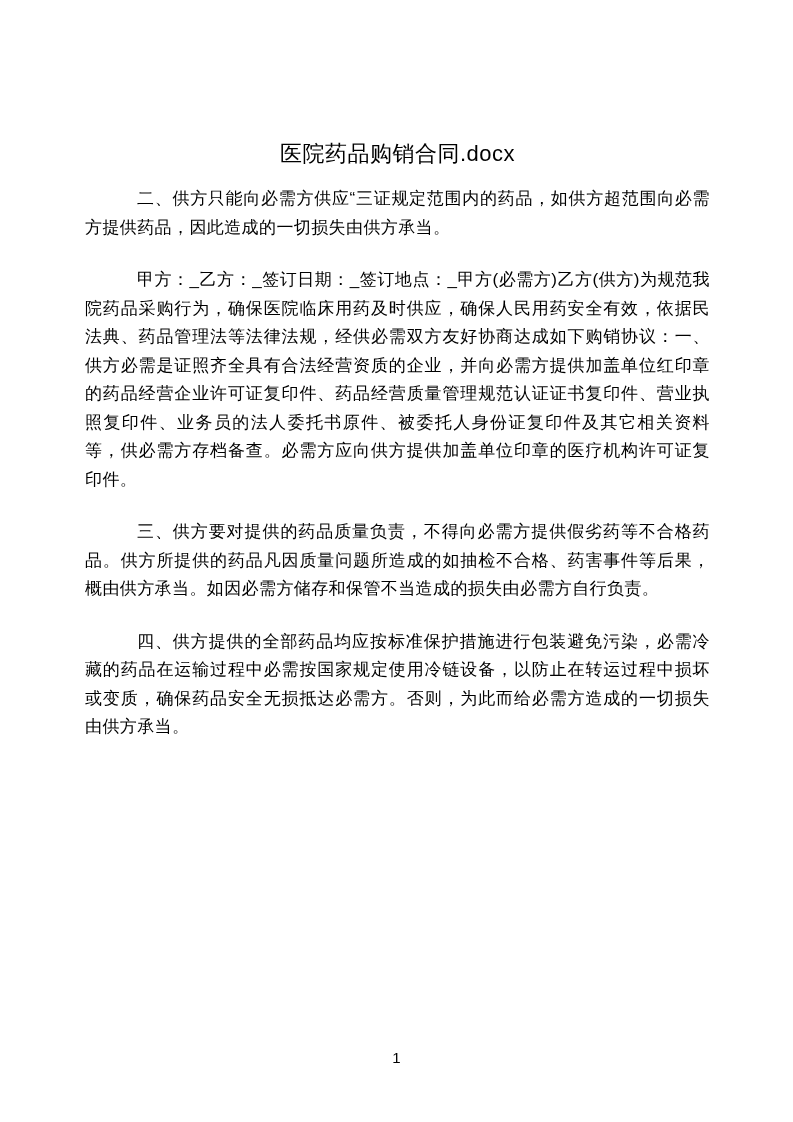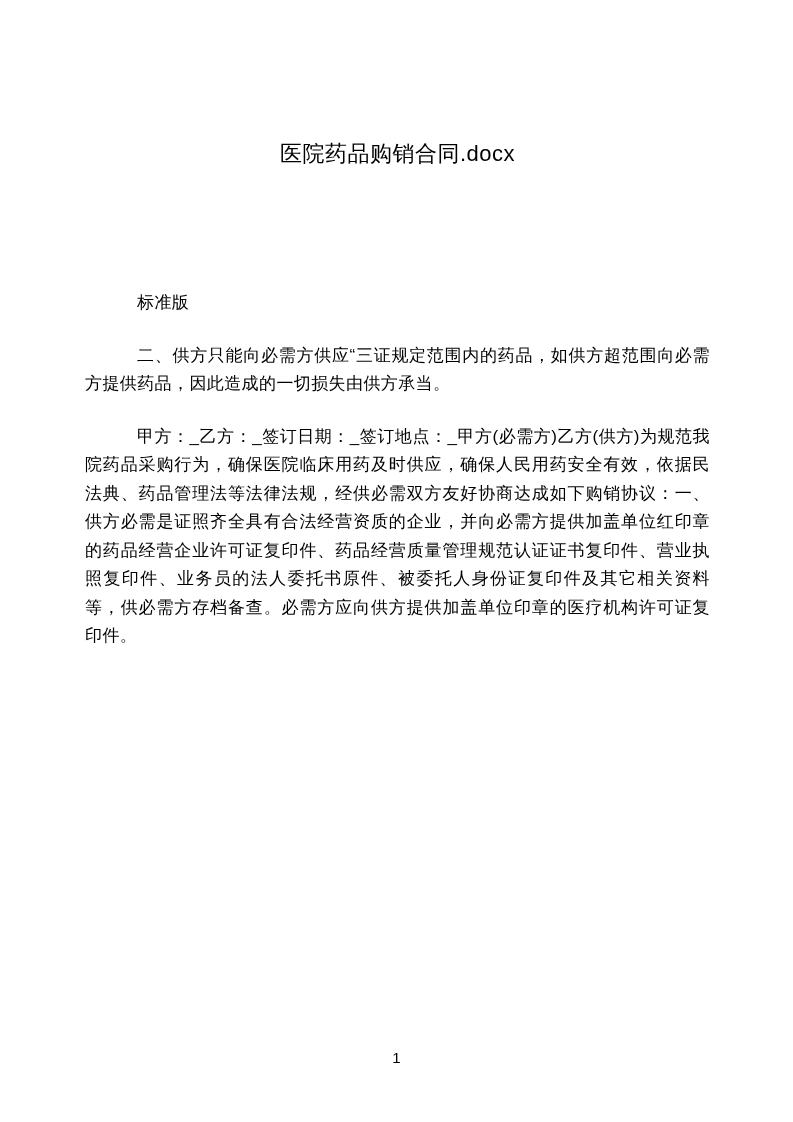--- a/index.html
+++ b/index.html
@@ -55,19 +55,20 @@
     line-height: 20px;
   }
 </style>
 </head>
 <body>
 
 <div class="page">
   <div class="content">
     <h1 class="doc-title">医院药品购销合同.docx</h1>
     <div class="body-text">
-      <p class="first">标准版</p>
       <p>二、供方只能向必需方供应“三证规定范围内的药品，如供方超范围向必需方提供药品，因此造成的一切损失由供方承当。</p>
       <p>甲方：_乙方：_签订日期：_签订地点：_甲方(必需方)乙方(供方)为规范我院药品采购行为，确保医院临床用药及时供应，确保人民用药安全有效，依据民法典、药品管理法等法律法规，经供必需双方友好协商达成如下购销协议：一、供方必需是证照齐全具有合法经营资质的企业，并向必需方提供加盖单位红印章的药品经营企业许可证复印件、药品经营质量管理规范认证证书复印件、营业执照复印件、业务员的法人委托书原件、被委托人身份证复印件及其它相关资料等，供必需方存档备查。必需方应向供方提供加盖单位印章的医疗机构许可证复印件。</p>
+      <p>三、供方要对提供的药品质量负责，不得向必需方提供假劣药等不合格药品。供方所提供的药品凡因质量问题所造成的如抽检不合格、药害事件等后果，概由供方承当。如因必需方储存和保管不当造成的损失由必需方自行负责。</p>
+      <p>四、供方提供的全部药品均应按标准保护措施进行包装避免污染，必需冷藏的药品在运输过程中必需按国家规定使用冷链设备，以防止在转运过程中损坏或变质，确保药品安全无损抵达必需方。否则，为此而给必需方造成的一切损失由供方承当。</p>
     </div>
   </div>
   <div class="footer">1</div>
 </div>
 
 </body></html>

